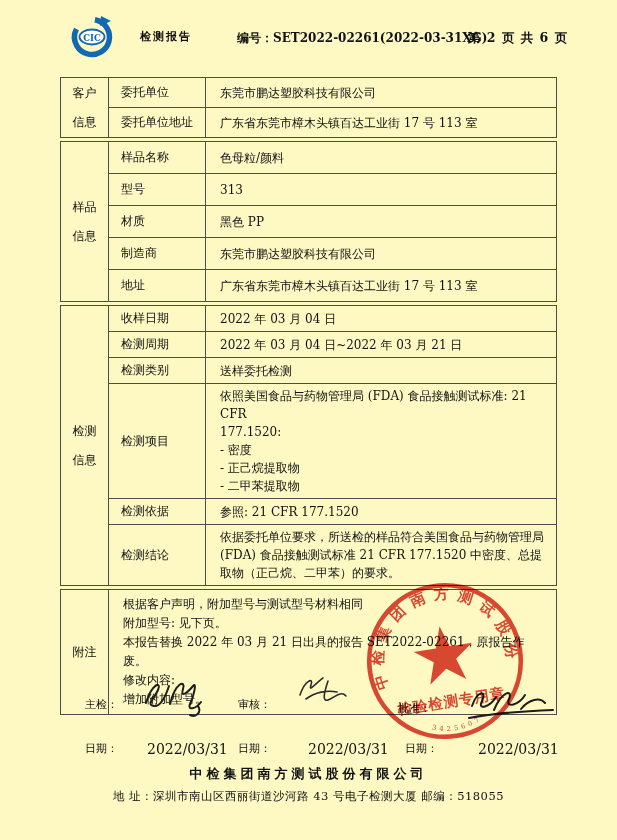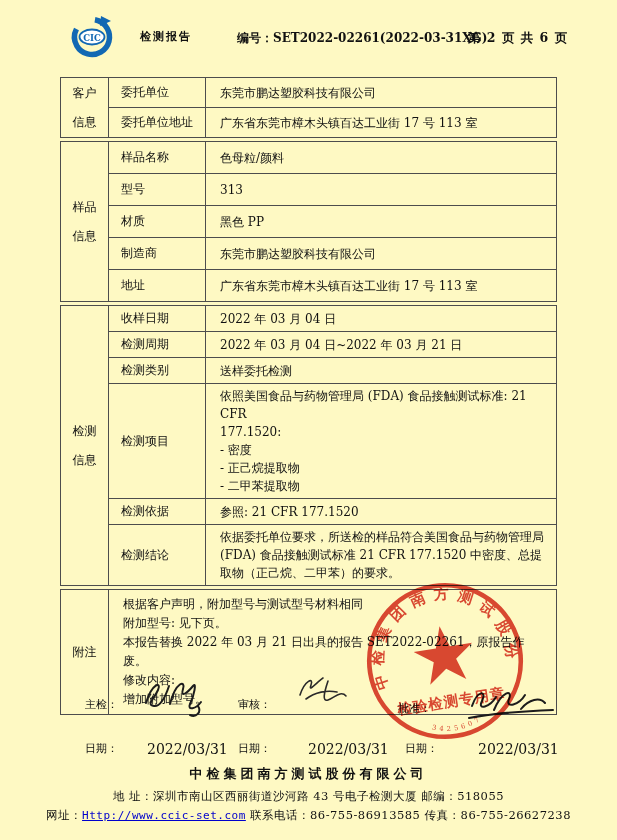--- a/index.html
+++ b/index.html
@@ -204,16 +204,15 @@
     <polygon fill="#d63a2e" points="80,46 73.2,66.7 51.5,66.7 69.1,79.6 62.4,100.3 80,87.5 97.6,100.3 90.9,79.6 108.5,66.7 86.8,66.7"></polygon>
     <text x="80" y="124" text-anchor="middle" fill="#d63a2e" font-size="14" font-weight="bold" letter-spacing="1" font-family="DejaVu Serif, serif">检验检测专用章</text>
     <text fill="#d63a2e" font-size="6.5" font-family="DejaVu Serif, serif">
       <textPath href="#arcBottom" startOffset="14" textLength="48">3425607</textPath>
     </text>
   </svg>
 
   <div class="footer">
     <div class="f-company">中检集团南方测试股份有限公司</div>
     <div class="f-line"><span>地  址：</span><span>深圳市南山区西丽街道沙河路 43 号电子检测大厦</span><span>  邮编：</span><span>518055</span></div>
-    <div class="f-line"><span>网址：</span><span class="f-link">Http://www.ccic-set.com</span><span> 联系电话：</span><span>86-755-86913585</span><span> 传真：</span><span>86-755-26627238</span></div>
   </div>
 
 </div>
 
 </body></html>

